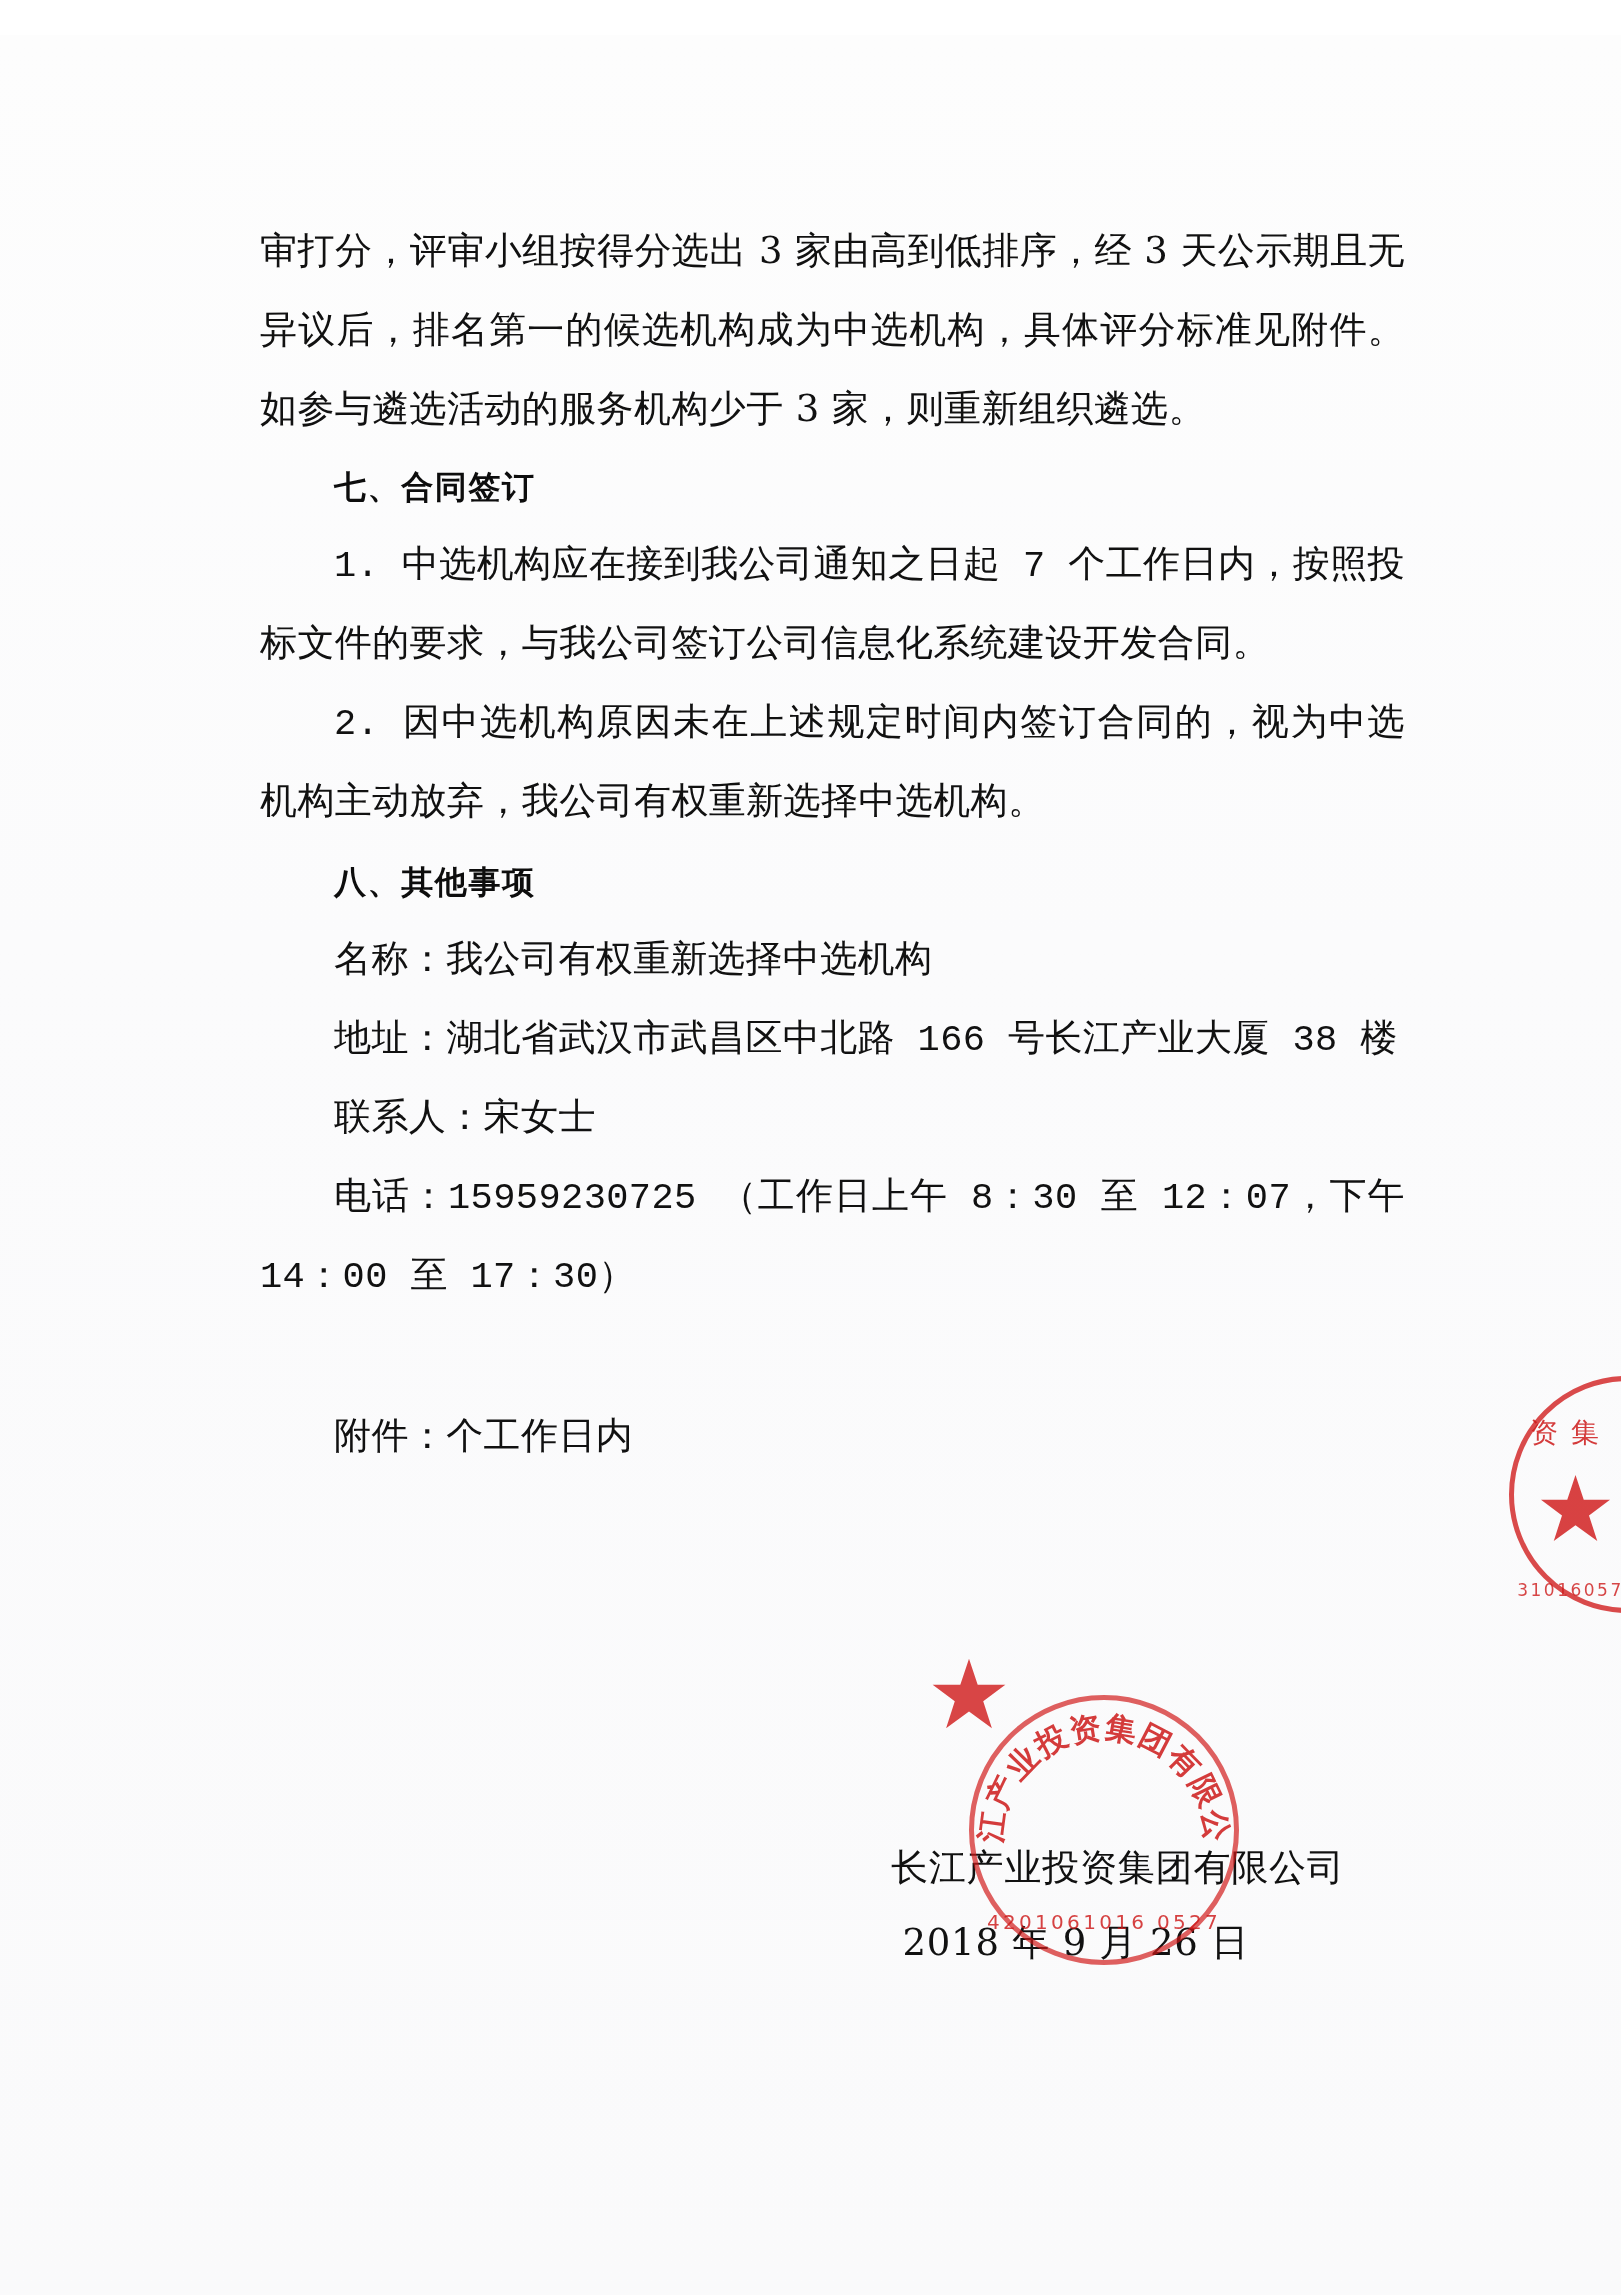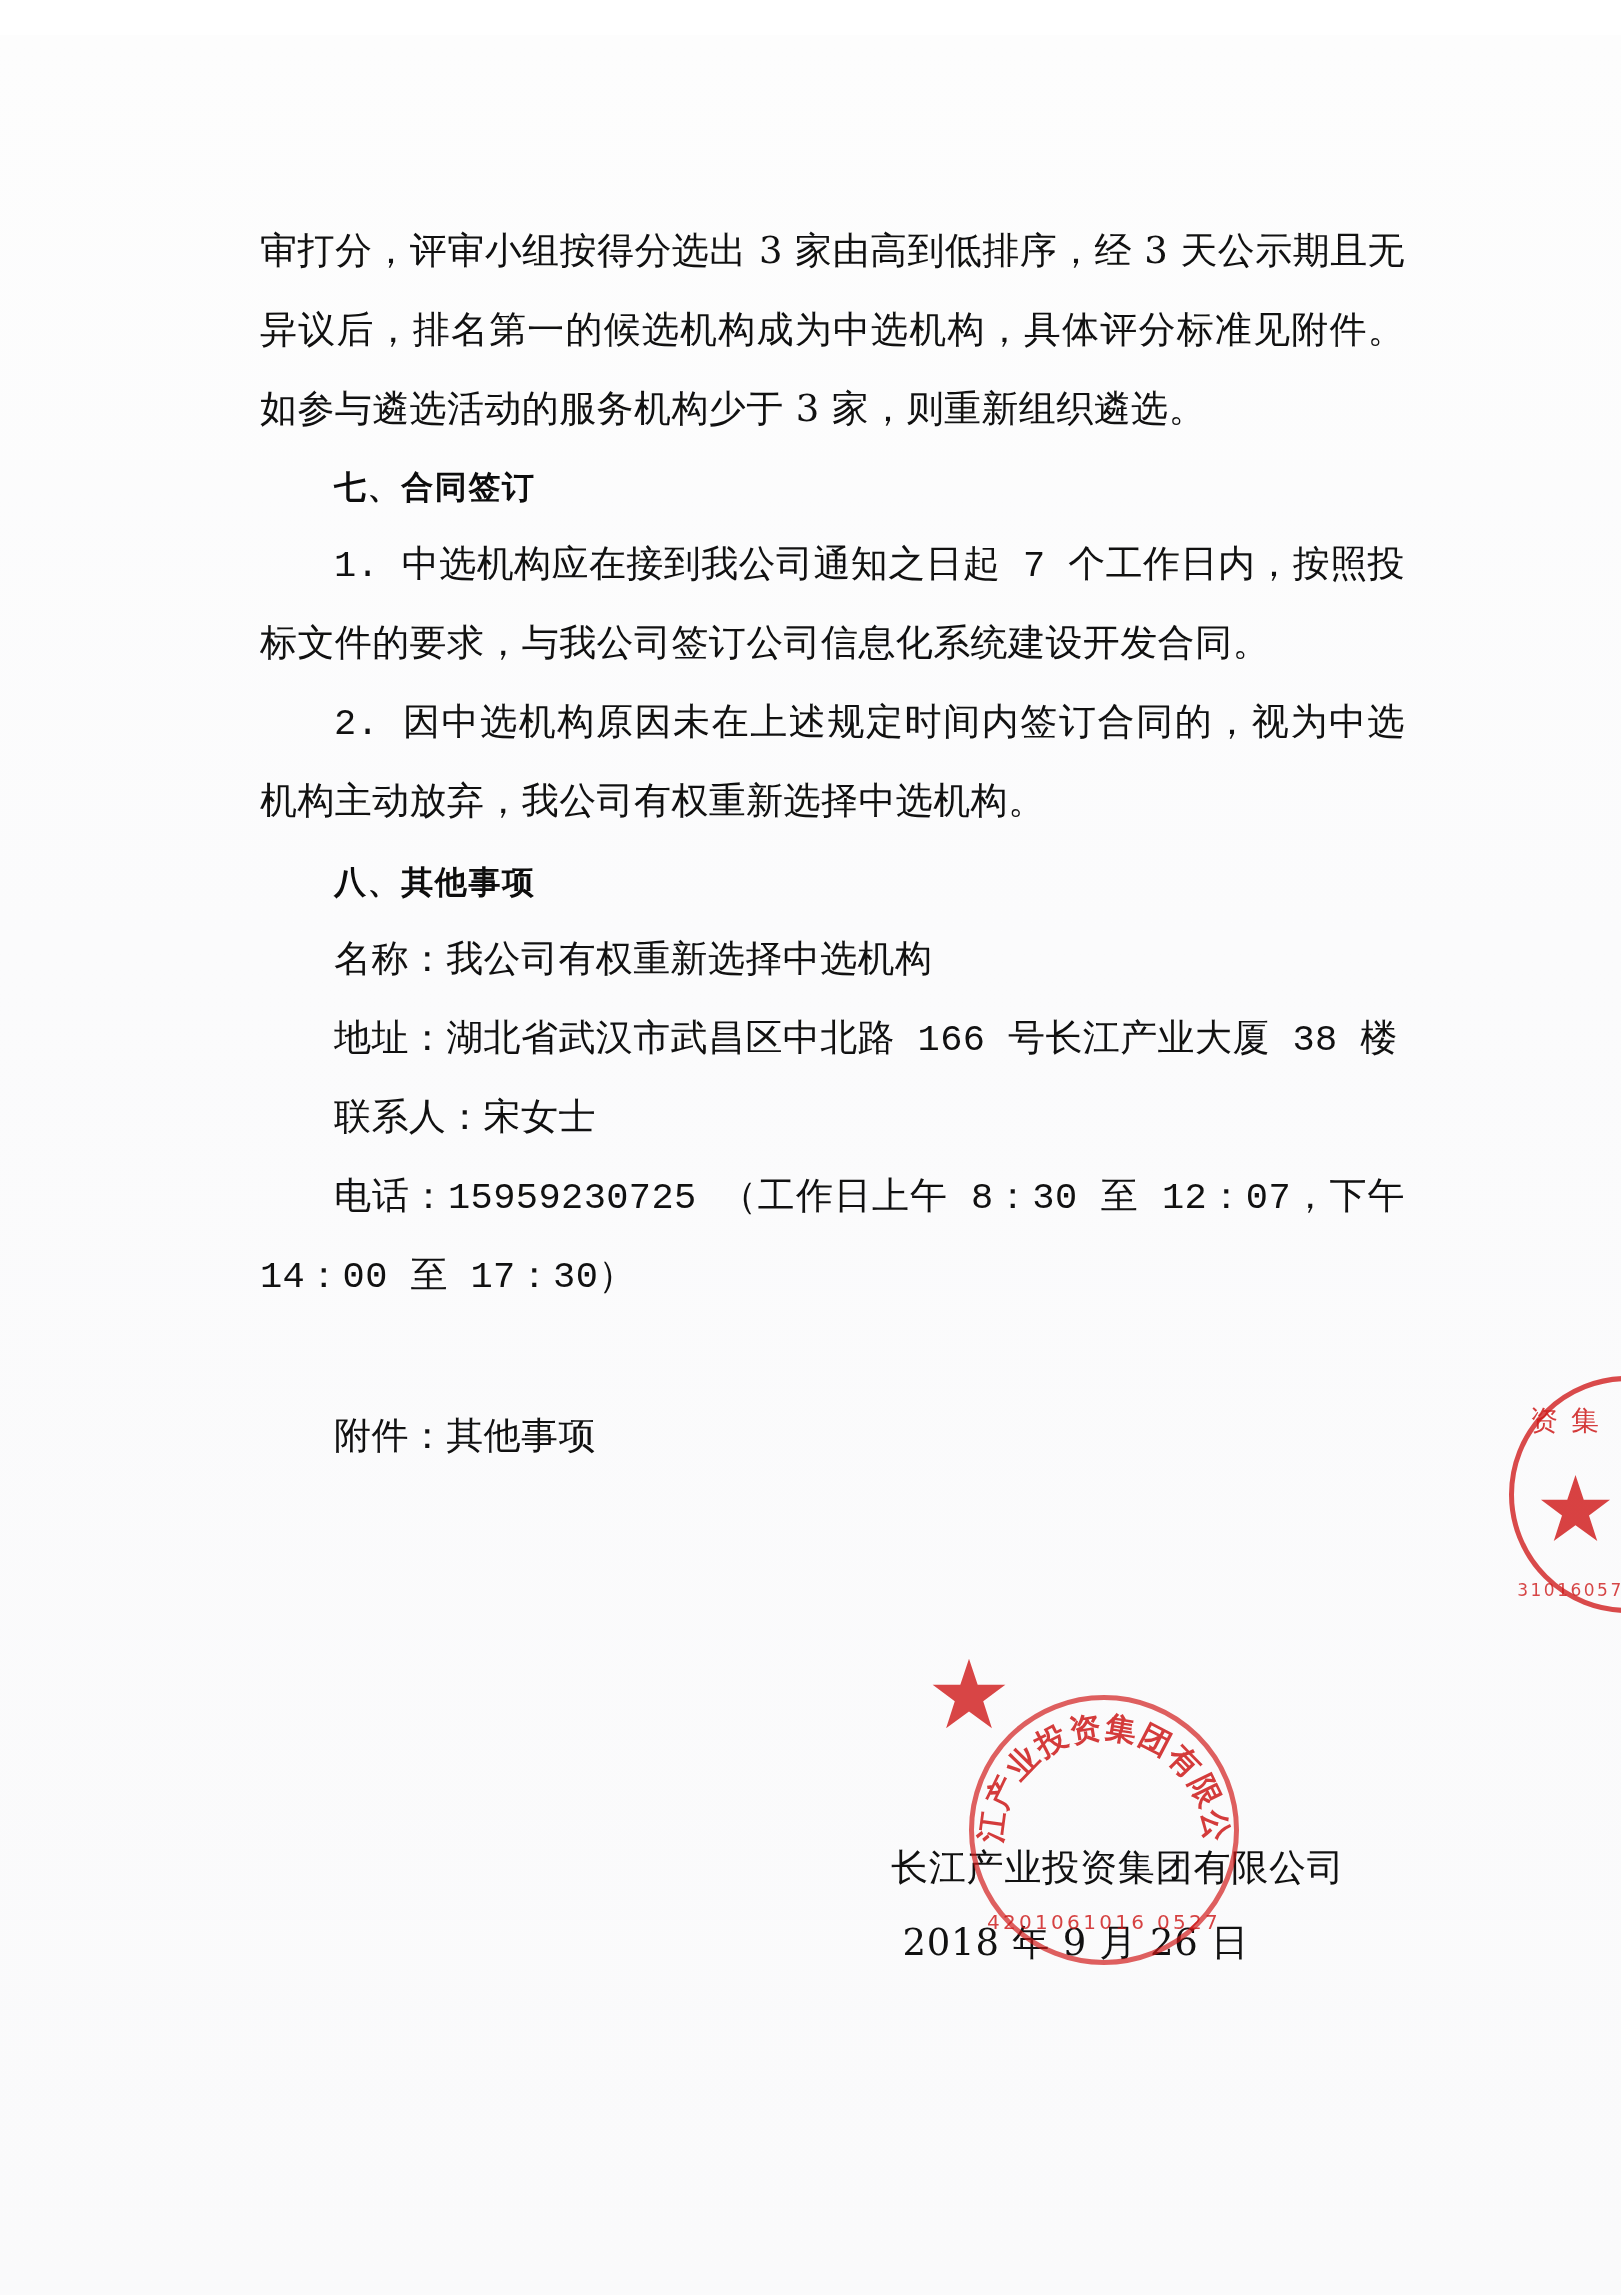--- a/index.html
+++ b/index.html
@@ -140,21 +140,21 @@
     position: absolute;
     left: 29px;
     top: 96px;
     width: 75px;
     height: 75px;
     color: rgba(208, 24, 24, 0.82);
   }
   .seal-edge .edge-text {
     position: absolute;
     left: 21px;
-    top: 26px;
+    top: 38px;
     font-size: 28px;
     letter-spacing: 13px;
     color: rgba(205, 25, 25, 0.85);
     font-family: "DejaVu Sans", "Liberation Sans", sans-serif;
   }
   .seal-edge .edge-code {
     position: absolute;
     left: 8.2px;
     top: 204px;
     font-size: 17px;
@@ -191,21 +191,21 @@
     <p class="para indent">名称：我公司有权重新选择中选机构</p>
 
     <p class="para indent">地址：湖北省武汉市武昌区中北路 166 号长江产业大厦 38 楼</p>
 
     <p class="para indent">联系人：宋女士</p>
 
     <p class="para indent">电话：15959230725 （工作日上午 8：30 至 12：07，下午 14：00 至 17：30）</p>
 
     <div class="gap-small"></div>
 
-    <p class="para indent" style="margin-top:79px;">附件：其他事项</p>
+    <p class="para indent" style="margin-top:79px;">附件：个工作日内</p>
 
   </div>
 
   <div class="sign-block">
     <div class="sign-line">长江产业投资集团有限公司</div>
     <div class="sign-line sign-date">2018 年 9 月 26 日</div>
   </div>
 
   <div class="seal-main">
     <div class="ring"></div>

